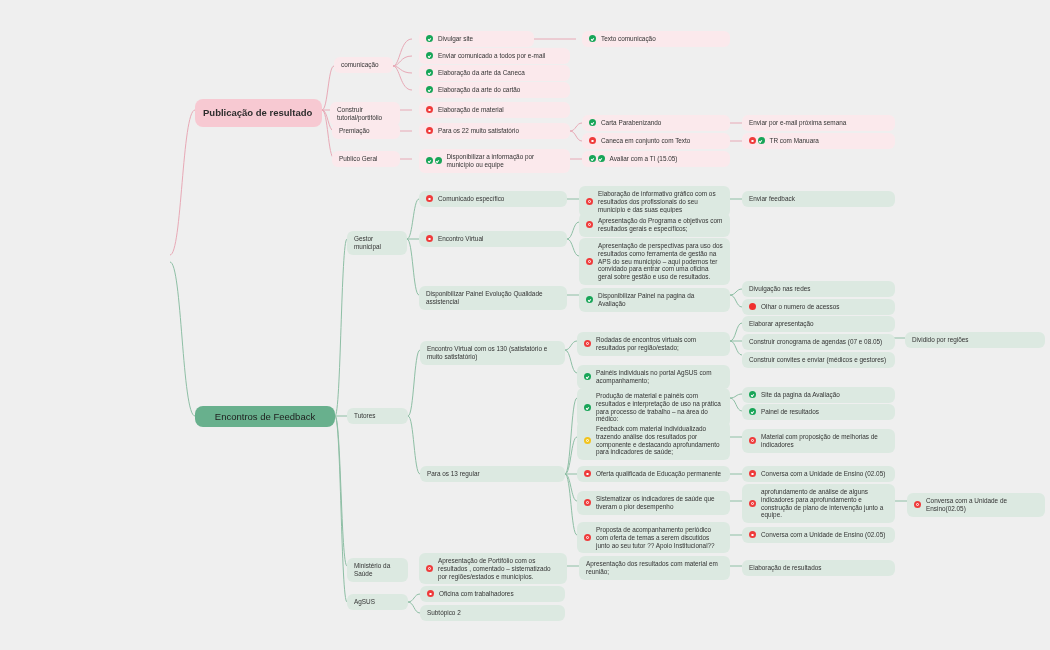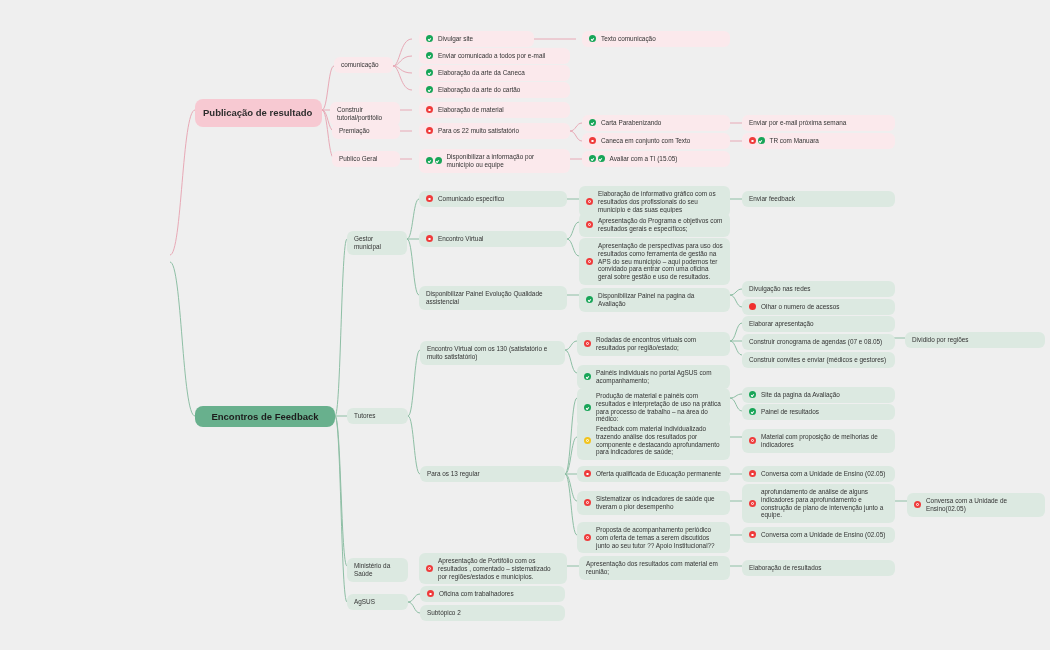--- a/index.html
+++ b/index.html
@@ -10,21 +10,21 @@
   .node{position:absolute;box-sizing:border-box;display:flex;align-items:center;border-radius:7px;}
   .node .txt{display:block;line-height:1.22;}
 
   
   .root{background:#3d77a8;color:#ffffff;border-radius:9px;justify-content:center;text-align:center;
         font-size:13.5px;font-weight:bold;padding:8px 10px;letter-spacing:.1px;}
 
   
   .b-pink{background:#f7c9d2;color:#2d2d2d;font-size:9.5px;font-weight:bold;
           justify-content:flex-start;text-align:center;padding:14px 8px;border-radius:8px;}
-  .b-green{background:#68b08d;color:#1d1d1d;font-size:9.5px;font-weight:bold;
+  .b-green{background:#68b08d;color:#1d1d1d;font-size:9.5px;font-weight:normal;
            justify-content:center;text-align:center;padding:4px 8px;border-radius:8px;}
 
   
   .chip{padding:4px 7px;font-size:6.4px;color:#333;border-radius:6px;}
   .chip.pink{background:#fbe9ec;}
   .chip.mint{background:#dce9e1;}
 
   .chip .ico{flex:0 0 auto;display:inline-flex;align-items:center;margin-right:5px;}
   .dotwrap{display:inline-flex;gap:1.5px;}
 

